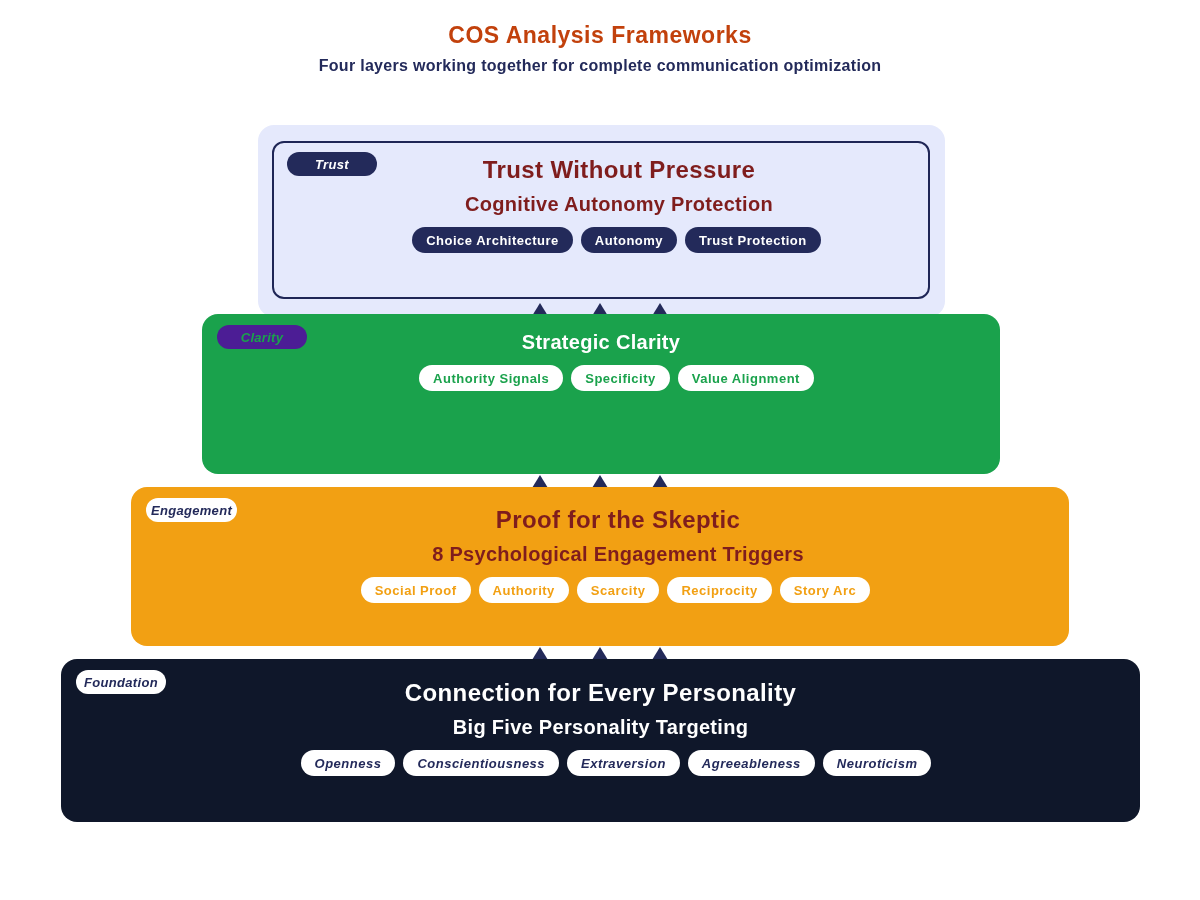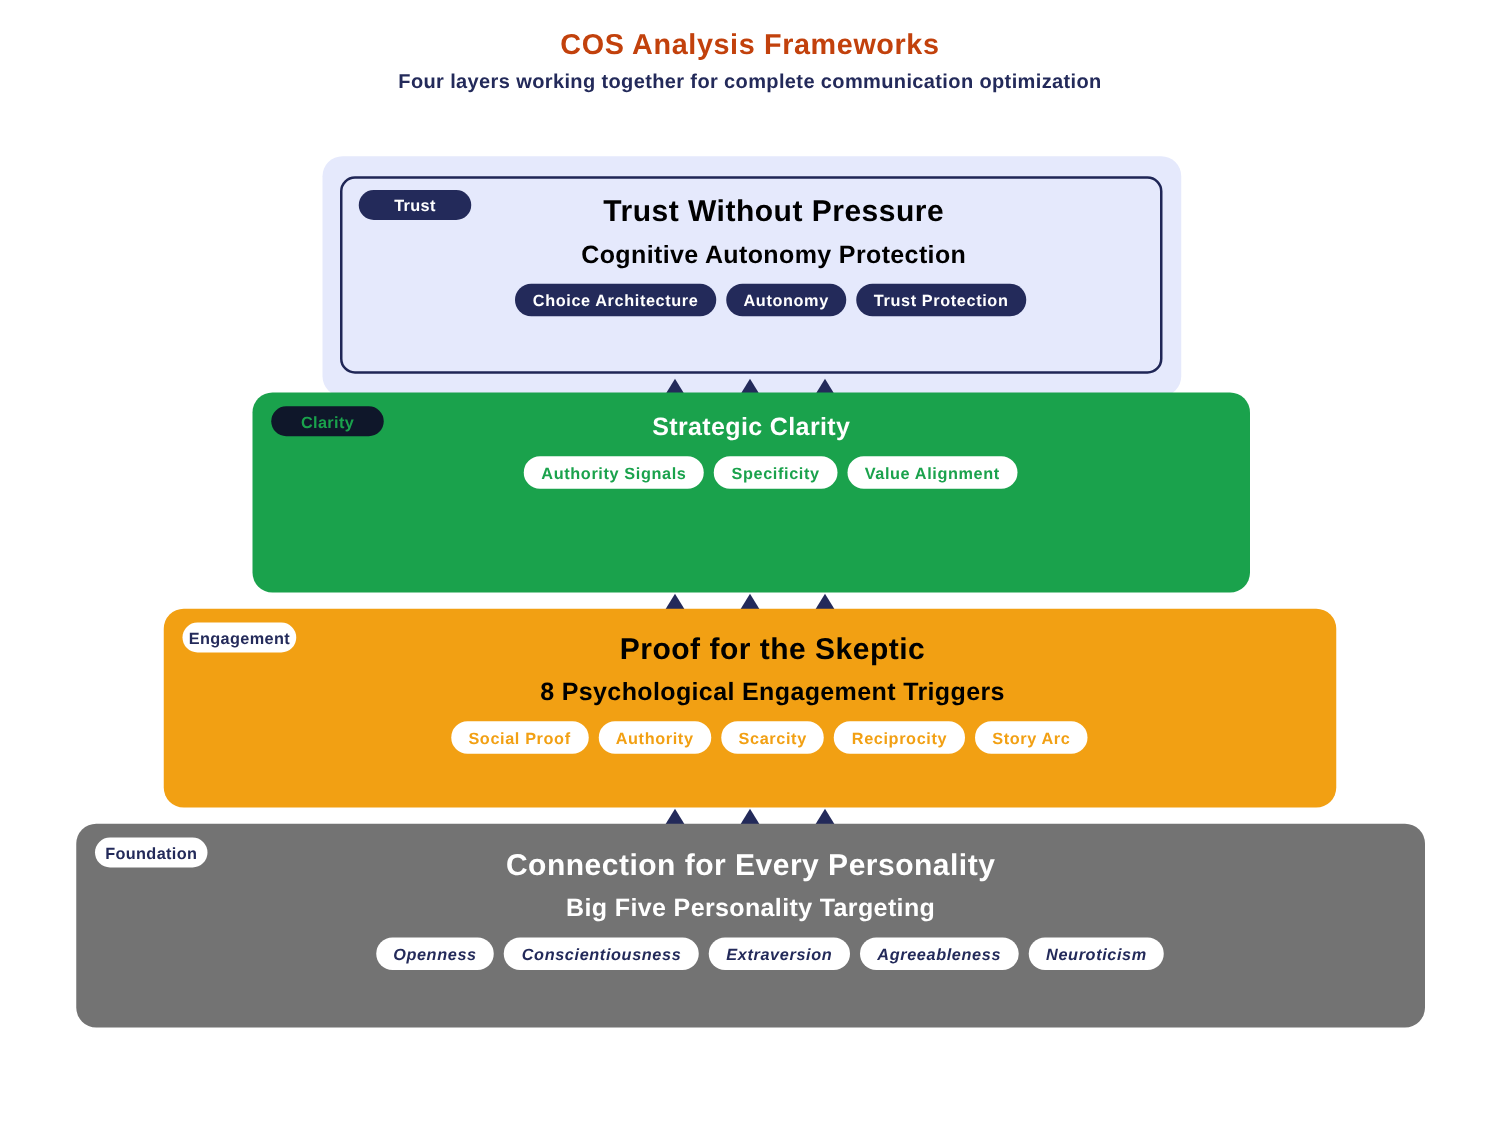--- a/index.html
+++ b/index.html
@@ -22,40 +22,40 @@
 
   
   .layer{position:absolute;border-radius:16px;text-align:center;box-sizing:border-box;}
   .layer-trust{left:258px;top:125px;width:687px;height:192px;background:#e5e9fc;}
   .trust-inner{
     position:absolute;left:14px;top:16px;right:15px;bottom:18px;
     border:2px solid #1f2656;border-radius:12px;box-sizing:border-box;
   }
   .layer-clarity{left:202px;top:314px;width:798px;height:160px;background:#1aa24c;}
   .layer-engagement{left:131px;top:487px;width:938px;height:159px;background:#f2a013;}
-  .layer-foundation{left:61px;top:659px;width:1079px;height:163px;background:#737373;}
+  .layer-foundation{left:61px;top:659px;width:1079px;height:163px;background:#0f172a;}
 
   .content{padding-top:18px;}
   .trust-inner .content{padding-top:12px;}
 
   .ltitle{font-size:24px;font-weight:700;letter-spacing:.4px;line-height:30px;margin:0 0 9px;}
   .lsub{font-size:20px;font-weight:700;letter-spacing:.3px;line-height:20px;margin:0 0 13px;}
-  .navy-text{color:#000000;padding-left:36px;}
+  .navy-text{color:#7f1d1d;padding-left:36px;}
   .white-text{color:#ffffff;}
 
   
   .badge{
     position:absolute;left:15px;top:11px;height:14px;min-width:90px;
     border-radius:13px;display:flex;align-items:center;justify-content:center;
     font-size:13px;font-weight:700;letter-spacing:.3px;
-    box-sizing:border-box;padding:12px 5px;white-space:nowrap;
+    box-sizing:border-box;padding:12px 5px;white-space:nowrap;font-style:italic;
   }
   .trust-inner .badge{left:13px;top:9px;}
   .badge-navy{background:#232a5a;color:#ffffff;}
-  .badge-white-green{background:#0f172a;color:#1aa24c;}
+  .badge-white-green{background:#4c1d95;color:#1aa24c;}
   .badge-white-navy{background:#ffffff;color:#232a5a;}
 
   
   .tags{display:flex;justify-content:center;gap:8px;padding-left:31px;}
   .tag{
     height:26px;display:flex;align-items:center;border-radius:13px;
     padding:0 14px;font-size:13px;font-weight:700;letter-spacing:.5px;white-space:nowrap;
   }
   .tag-navy{background:#232a5a;color:#ffffff;}
   .tag-green{background:#ffffff;color:#1aa24c;}

